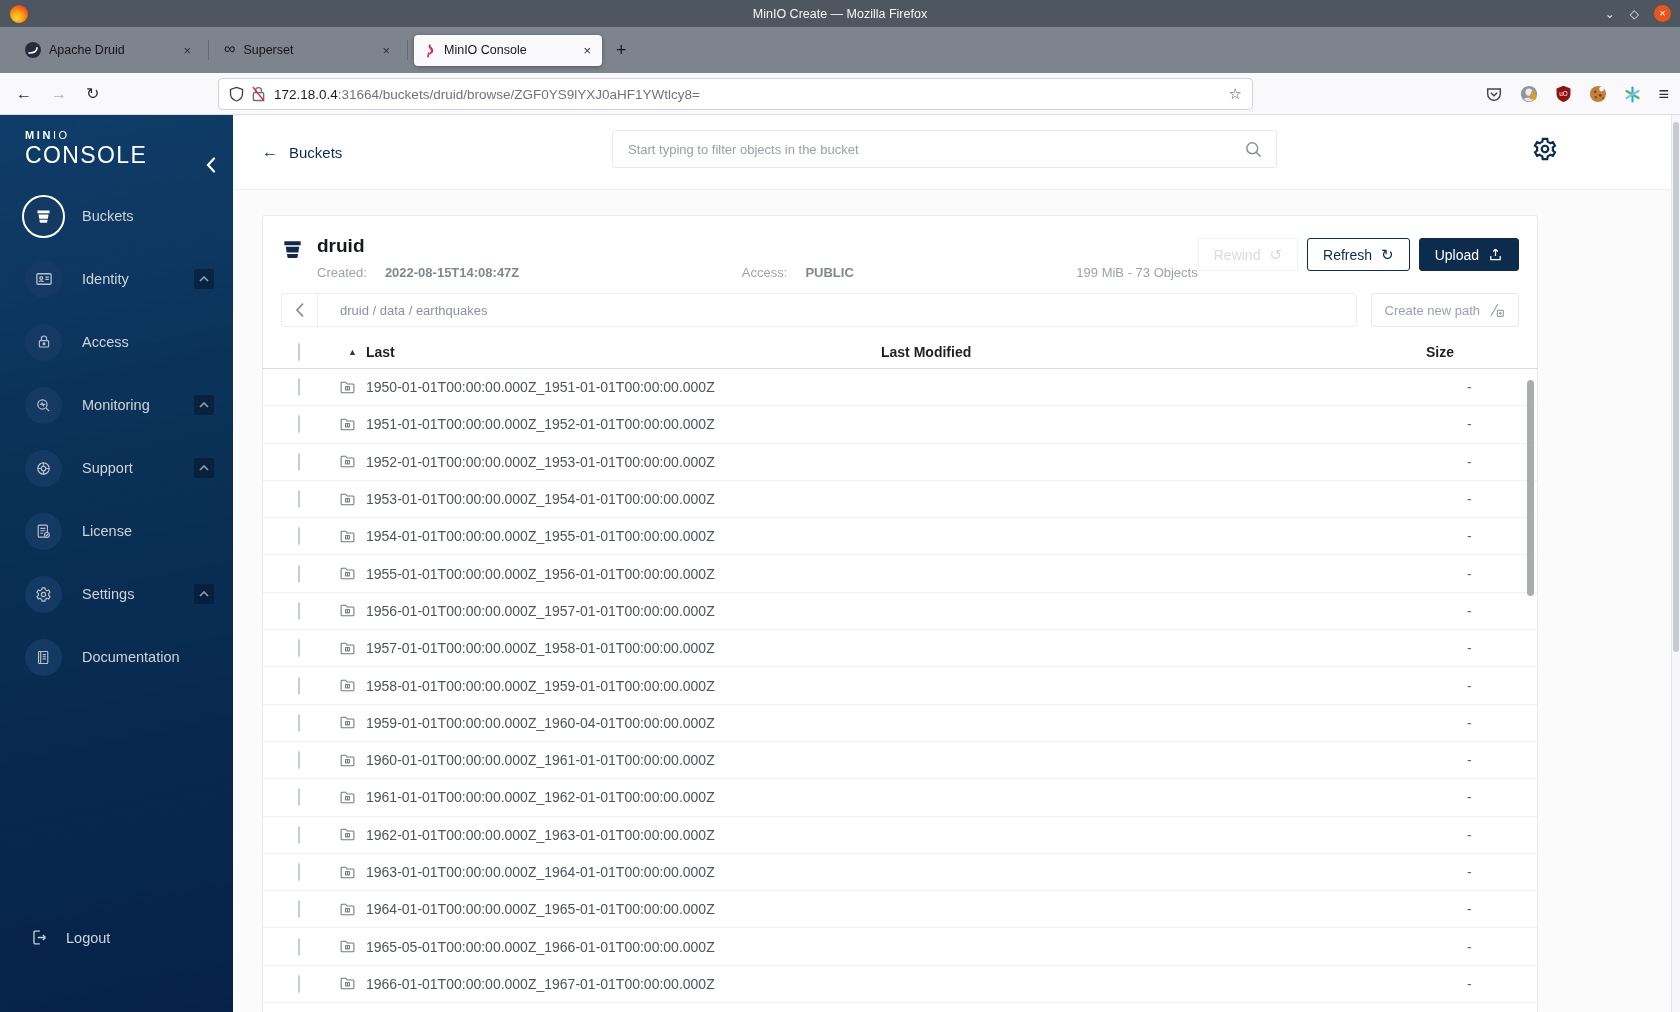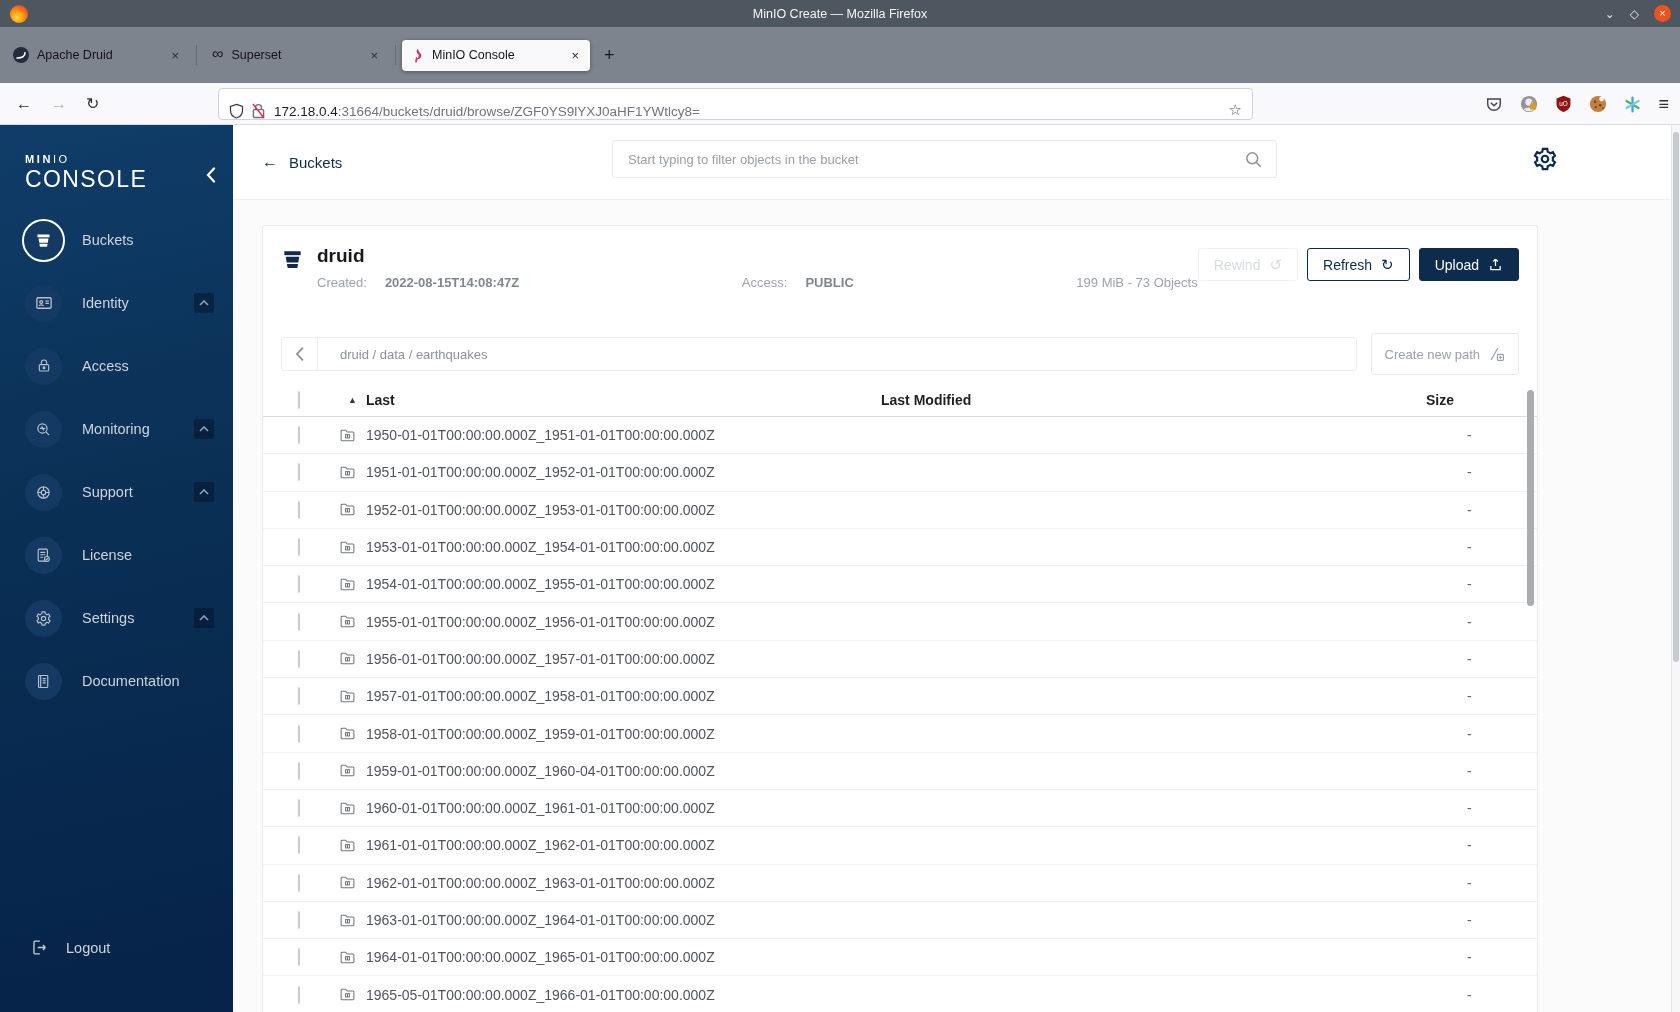--- a/index.html
+++ b/index.html
@@ -14,50 +14,50 @@
   .titlebar { height:27px; background:#4e575f; display:flex; align-items:center; position:relative; }
   .ff-logo { width:18px; height:18px; margin-left:10px; border-radius:50%;
     background:radial-gradient(circle at 38% 70%, #ffd54a 0%, #ff9a07 40%, #f0552a 70%, #b5297a 100%); }
   .tb-title { position:absolute; left:0; right:0; text-align:center; color:#f4f5f6; font-size:12.5px; }
   .win-controls { position:absolute; right:9px; top:0; height:27px; display:flex; align-items:center; gap:15px; }
   .win-glyph { color:#dde1e5; font-size:12px; line-height:1; }
   .win-close { width:17px; height:17px; border-radius:50%; background:#e9541f; color:#fff; font-size:11px;
     display:flex; align-items:center; justify-content:center; line-height:1; }
 
   
-  .tabbar { height:56px; background:#7d848d; display:flex; align-items:center; padding-left:4px; }
+  .tabbar { height:46px; background:#7d848d; display:flex; align-items:center; padding-left:16px; }
   .tab { height:31px; display:flex; align-items:center; padding:0 9px; border-radius:4px; font-size:12.5px; color:#15141a; }
   .tab.inactive { width:186px; }
   .tab.active { width:188px; background:#f9f9fb; box-shadow:0 1px 4px rgba(0,0,0,.35); }
   .tab-label { flex:1; margin-left:8px; white-space:nowrap; overflow:hidden; }
   .tab-close { color:#2e2f36; font-size:13px; padding:0 2px; }
   .tab-sep { width:1px; height:20px; background:#636a73; margin:0 6px; }
   .new-tab { color:#191a1f; font-size:18px; margin-left:14px; }
   .fav-superset { font-size:16px; color:#17171c; line-height:1; margin-top:-2px; }
 
   
   .navbar { height:42px; background:#f9f9fb; border-bottom:1px solid #dcdce1; position:relative; }
   .nav-btn { position:absolute; top:10px; font-size:16px; line-height:22px; color:#2b2b33; }
   .nav-btn.disabled { color:#b3b3bc; }
   .url-field { position:absolute; left:218px; top:5px; width:1035px; height:32px; background:#fff;
-    border:1px solid #d2d2da; border-radius:4px; display:flex; align-items:flex-end; padding:0 10px; }
+    border:1px solid #d2d2da; border-radius:4px; display:flex; align-items:center; padding:0 10px; }
   .url-text { font-size:13.5px; margin-left:9px; white-space:nowrap; }
   .url-host { color:#1c1b22; }
   .url-rest { color:#72727e; }
   .url-star { margin-left:auto; font-size:15px; color:#55555e; }
   .nav-right { position:absolute; right:11px; top:0; height:42px; display:flex; align-items:center; gap:17px; }
   .menu-glyph { font-size:18px; color:#2f2f36; }
 
   
   .app { display:flex; height:904px; position:relative; }
 
   
   .sidebar { width:233px; flex-shrink:0; position:relative;
     background:linear-gradient(168deg,#0f3d69 0%,#0a3055 40%,#062248 100%); }
-  .logo { padding:28px 0 0 25px; color:#fff; }
+  .logo { padding:14px 0 0 25px; color:#fff; }
   .logo-top { font-size:11px; letter-spacing:2.6px; font-weight:300; }
   .logo-top b { font-weight:bold; }
   .logo-sub { font-size:23px; font-weight:300; letter-spacing:1.4px; margin-top:1px; }
   .collapse-btn { position:absolute; top:42px; right:17px; }
   .menu { margin-top:27px; }
   .menu-item { display:flex; align-items:center; height:40px; margin:0 10px 23px 25px; position:relative; }
   .mi-circle { width:37px; height:37px; border-radius:50%; background:#143a63;
     display:flex; align-items:center; justify-content:center; flex-shrink:0; }
   .menu-item.active .mi-circle { outline:2px solid #fff; outline-offset:1px; }
   .mi-label { margin-left:20px; font-size:14.5px; color:#ced3da; }
@@ -92,25 +92,25 @@
   .meta-group { display:flex; gap:6px; }
   .meta-strong { color:#81878f; font-weight:bold;margin-left:12px; }
   .bh-buttons { display:flex; gap:9px; margin-top:3px; }
   .btn { height:33px; padding:0 15px; border-radius:3px; font-size:14px; display:flex; align-items:center;
     gap:9px; border:1px solid transparent; background:#fff; }
   .btn .g { font-size:15px; }
   .btn-rewind { color:#d7dce1; border-color:#eef0f3; }
   .btn-refresh { color:#0c2b4d; border-color:#0c2b4d; }
   .btn-upload { color:#fff; background:#0c2b4d; border-color:#0c2b4d; }
 
-  .path-row { display:flex; align-items:center; gap:14px; padding:0 18px; margin-top:30px; }
+  .path-row { display:flex; align-items:center; gap:14px; padding:0 18px; margin-top:0; }
   .path-box { flex:1; height:34px; border:1px solid #eceef1; border-radius:3px; display:flex; align-items:center; background:#fff; }
   .path-back { width:36px; height:100%; border-right:1px solid #eceef1; display:flex; align-items:center; justify-content:center; }
   .path-text { margin-left:22px; font-size:13px; color:#8b9299; }
-  .create-path-btn { height:42px; border:1px solid #e7e9ec; border-radius:3px; padding:0 13px; background:#fff;
+  .create-path-btn { height:34px; border:1px solid #e7e9ec; border-radius:3px; padding:0 13px; background:#fff;
     font-size:13px; color:#9aa1a9; display:flex; align-items:center; gap:9px; }
 
   .obj-table { margin-top:9px; }
   .t-head, .t-row { display:grid; grid-template-columns:76px 542px 545px 113px; align-items:center; }
   .t-head { height:33px; border-bottom:1px solid #dadde1; font-size:14px; font-weight:bold; color:#1d2125; }
   .t-row { height:37.3px; border-bottom:1px solid #f1f2f4; font-size:14px; color:#4e545a; }
   .cell-check { padding-left:35px; }
   .checkbox { width:15px; height:15px; border:1.5px solid #c6ccd2; border-radius:2px; background:#fff; }
   .th-name { display:flex; align-items:center; gap:9px; padding-left:9px; }
   .sort-arrow { font-size:9px; color:#33383d; }

